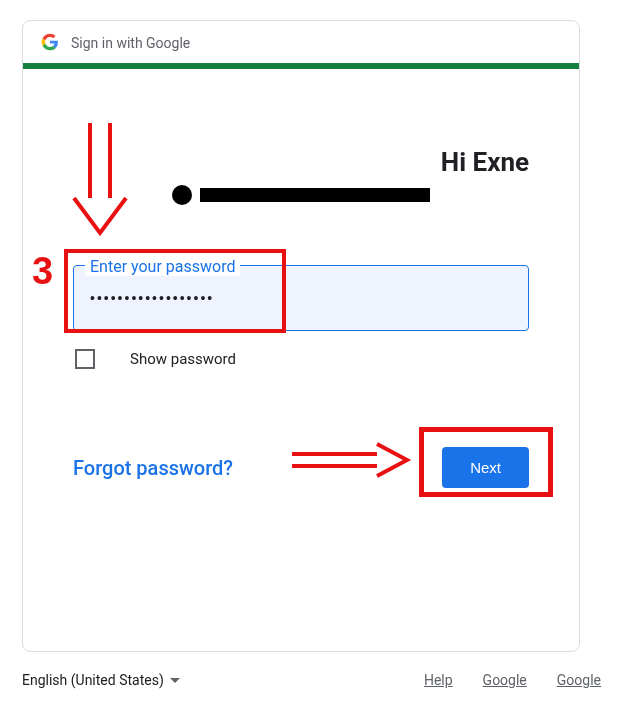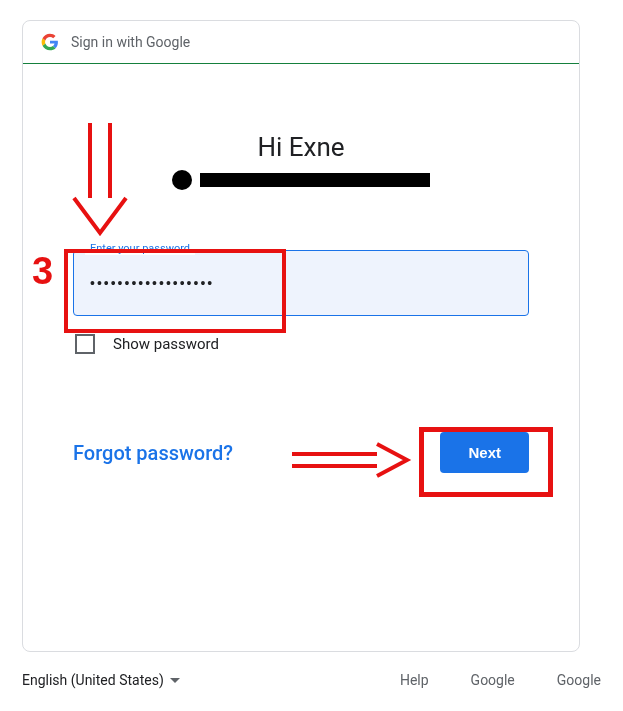--- a/index.html
+++ b/index.html
@@ -16,34 +16,34 @@
       top: 20px;
       width: 558px;
       height: 632px;
       border: 1px solid #dadce0;
       border-radius: 8px;
       background: #fff;
       overflow: hidden;
     }
     .card-header {
       display: flex;
-      align-items: center;
+      align-items: flex-end;
       padding: 12px 18px;
-      border-bottom: 1px solid #15803d;
+      border-bottom: 6px solid #15803d;
       gap: 12px;
     }
     .g-logo { width: 18px; height: 18px; }
     .header-text { font-size: 14px; color: #5f6368; }
     .card-body { padding: 30px 50px 30px 50px; }
     .greeting {
       font-size: 26px;
       color: #202124;
-      font-weight: 400;
-      text-align: center;
-      margin-top: 38px;
+      font-weight: 700;
+      text-align: right;
+      margin-top: 48px;
       margin-bottom: 8px;
     }
     .account-chip {
       display: flex;
       align-items: center;
       justify-content: center;
       gap: 8px;
       margin-bottom: 60px;
     }
     .avatar {
@@ -56,39 +56,39 @@
     .field-wrap {
       position: relative;
       margin-bottom: 18px;
     }
     .field-label {
       position: absolute;
       top: -8px;
       left: 12px;
       background: #fff;
       padding: 0 5px;
-      font-size: 11px;
+      font-size: 16px;
       color: #1a73e8;
     }
     .pw-input {
       width: 100%;
       height: 66px;
       border: 1px solid #1a73e8;
       border-radius: 4px;
       background: #eef3fd;
       padding: 0 16px;
       font-size: 14px;
       letter-spacing: 2px;
       color: #202124;
       outline: none;
     }
     .show-row {
       display: flex;
       align-items: center;
-      gap: 18px;
+      gap: 35px;
       margin-top: 18px;
       margin-left: 2px;
     }
     .chk {
       width: 20px; height: 20px;
       border: 2px solid #5f6368;
       background: #fff;
       cursor: pointer;
     }
     .show-label { font-size: 15px; color: #202124; }
@@ -101,21 +101,21 @@
     .forgot {
       font-size: 20px; color: #1a73e8; font-weight: 500;
       cursor: pointer;
     }
     .next-btn {
       background: #1a73e8;
       color: #fff;
       border: none;
       border-radius: 4px;
       font-size: 15px;
-      font-weight: 700;
+      font-weight: 400;
       padding: 12px 28px;
       cursor: pointer;
     }
     .footer {
       position: absolute;
       left: 22px;
       right: 22px;
       top: 672px;
       display: flex;
       justify-content: space-between;
@@ -125,21 +125,21 @@
     }
     .lang {
       display: flex; align-items: center; gap: 6px; cursor: pointer;
     }
     .caret-down {
       width: 0; height: 0;
       border-left: 5px solid transparent;
       border-right: 5px solid transparent;
       border-top: 5px solid #5f6368;
     }
-    .footer-links { display: flex; gap: 42px; color: #5f6368; }
+    .footer-links { display: flex; gap: 30px; color: #5f6368; text-decoration: underline; }
     .footer-links span { cursor: pointer; }
 
     
     .ann { position: absolute; pointer-events: none; }
     .ann-3 {
       left: 32px; top: 250px;
       font-size: 38px; font-weight: 700; color: #e71111;
       font-family: Arial, sans-serif;
     }
     .ann-box1 {

